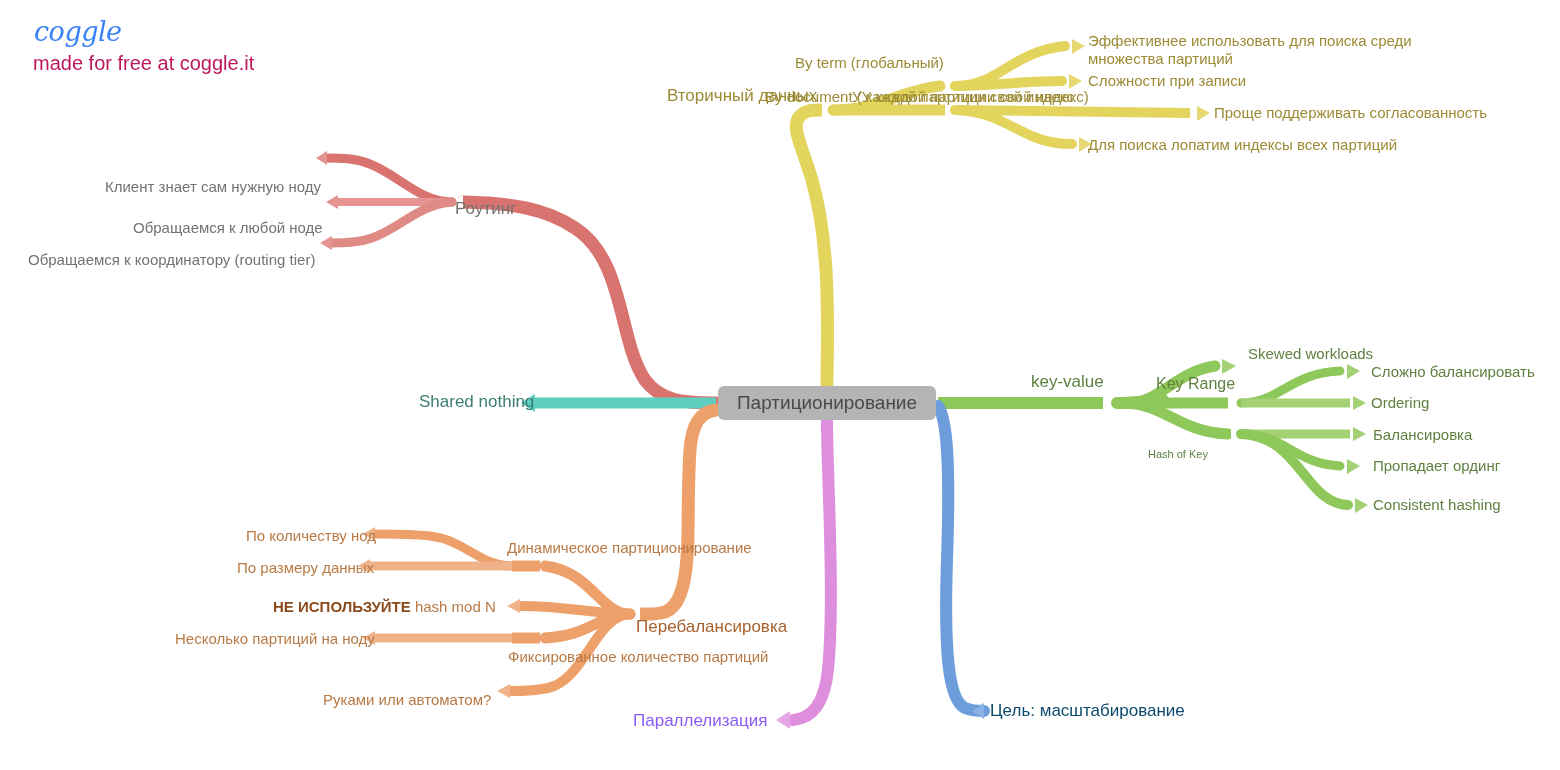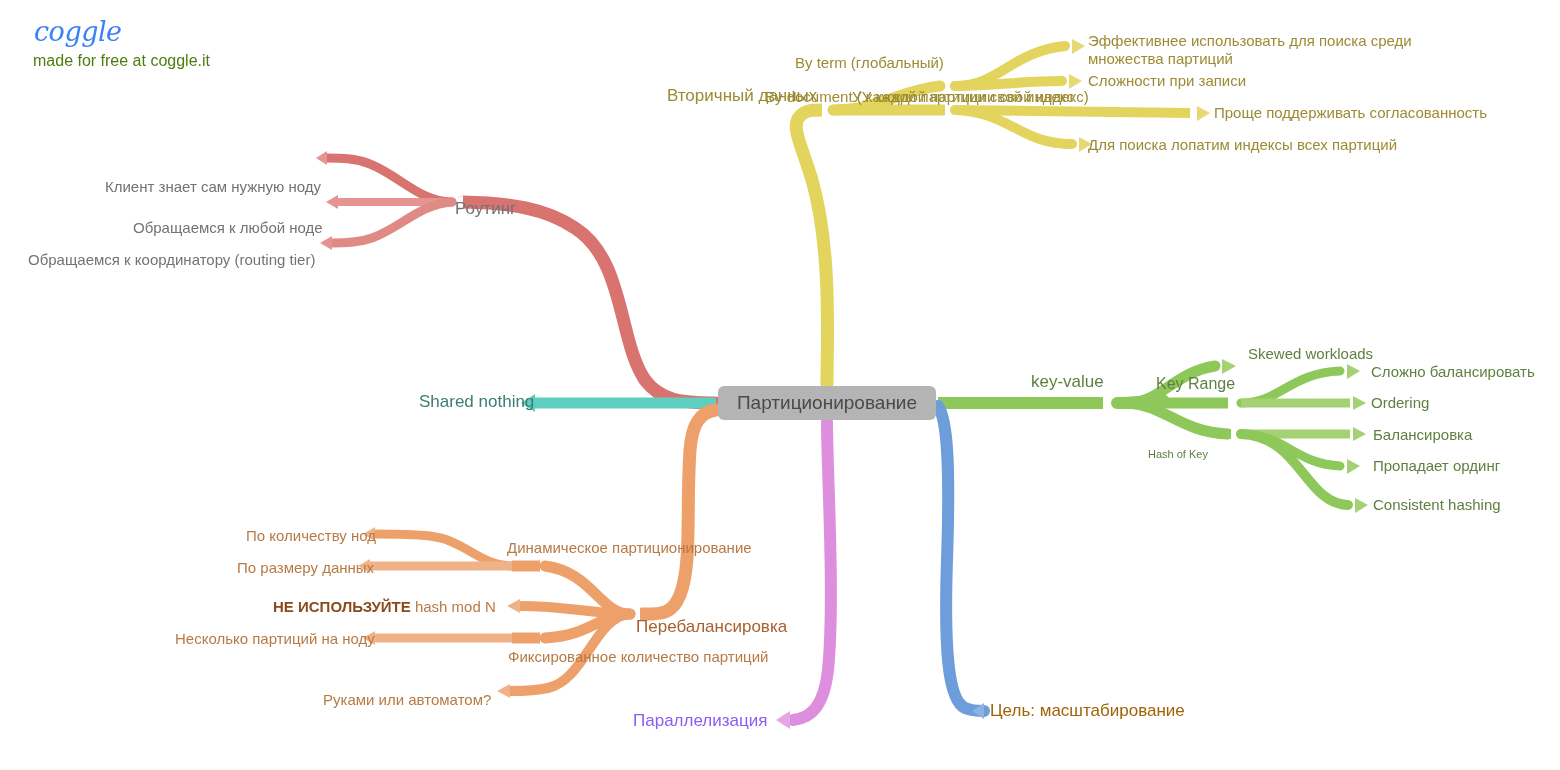--- a/index.html
+++ b/index.html
@@ -18,41 +18,41 @@
 
   
   .brand{
     position:absolute;left:34px;top:16px;
     font-family:"DejaVu Serif","Liberation Serif",serif;
     font-style:italic;font-size:27px;color:#3b82f6;
     letter-spacing:-0.5px;
   }
   .brand-sub{
     position:absolute;left:33px;top:52px;
-    font-size:16px;color:#4d7c0f;
+    font-size:20px;color:#be185d;
   }
 
   
   .central{
     position:absolute;left:718px;top:386px;
     width:218px;height:34px;
     background:#b4b4b4;border-radius:6px;
     display:flex;align-items:center;justify-content:center;
     color:#4a4a4a;font-size:19px;
   }
 
   
   .c-red{color:#737373;margin-top:28px;}
   .c-teal{color:#3b7d74;}
   .c-yellow{color:#9c8b34;}
   .c-green{color:#5f8040;}
   .c-orange{color:#a7612e;}
   .c-orange-l{color:#b87a45;}
   .c-purple{color:#8b5cf6;}
-  .c-blue{color:#a16207;}
+  .c-blue{color:#0c4a6e;}
   .b{font-weight:bold;color:#8a4a1c;}
 </style>
 </head>
 <body>
 
 <div id="stage">
 
   <svg id="wires" viewBox="0 0 1560 770" xmlns="http://www.w3.org/2000/svg">
 
     <g>

